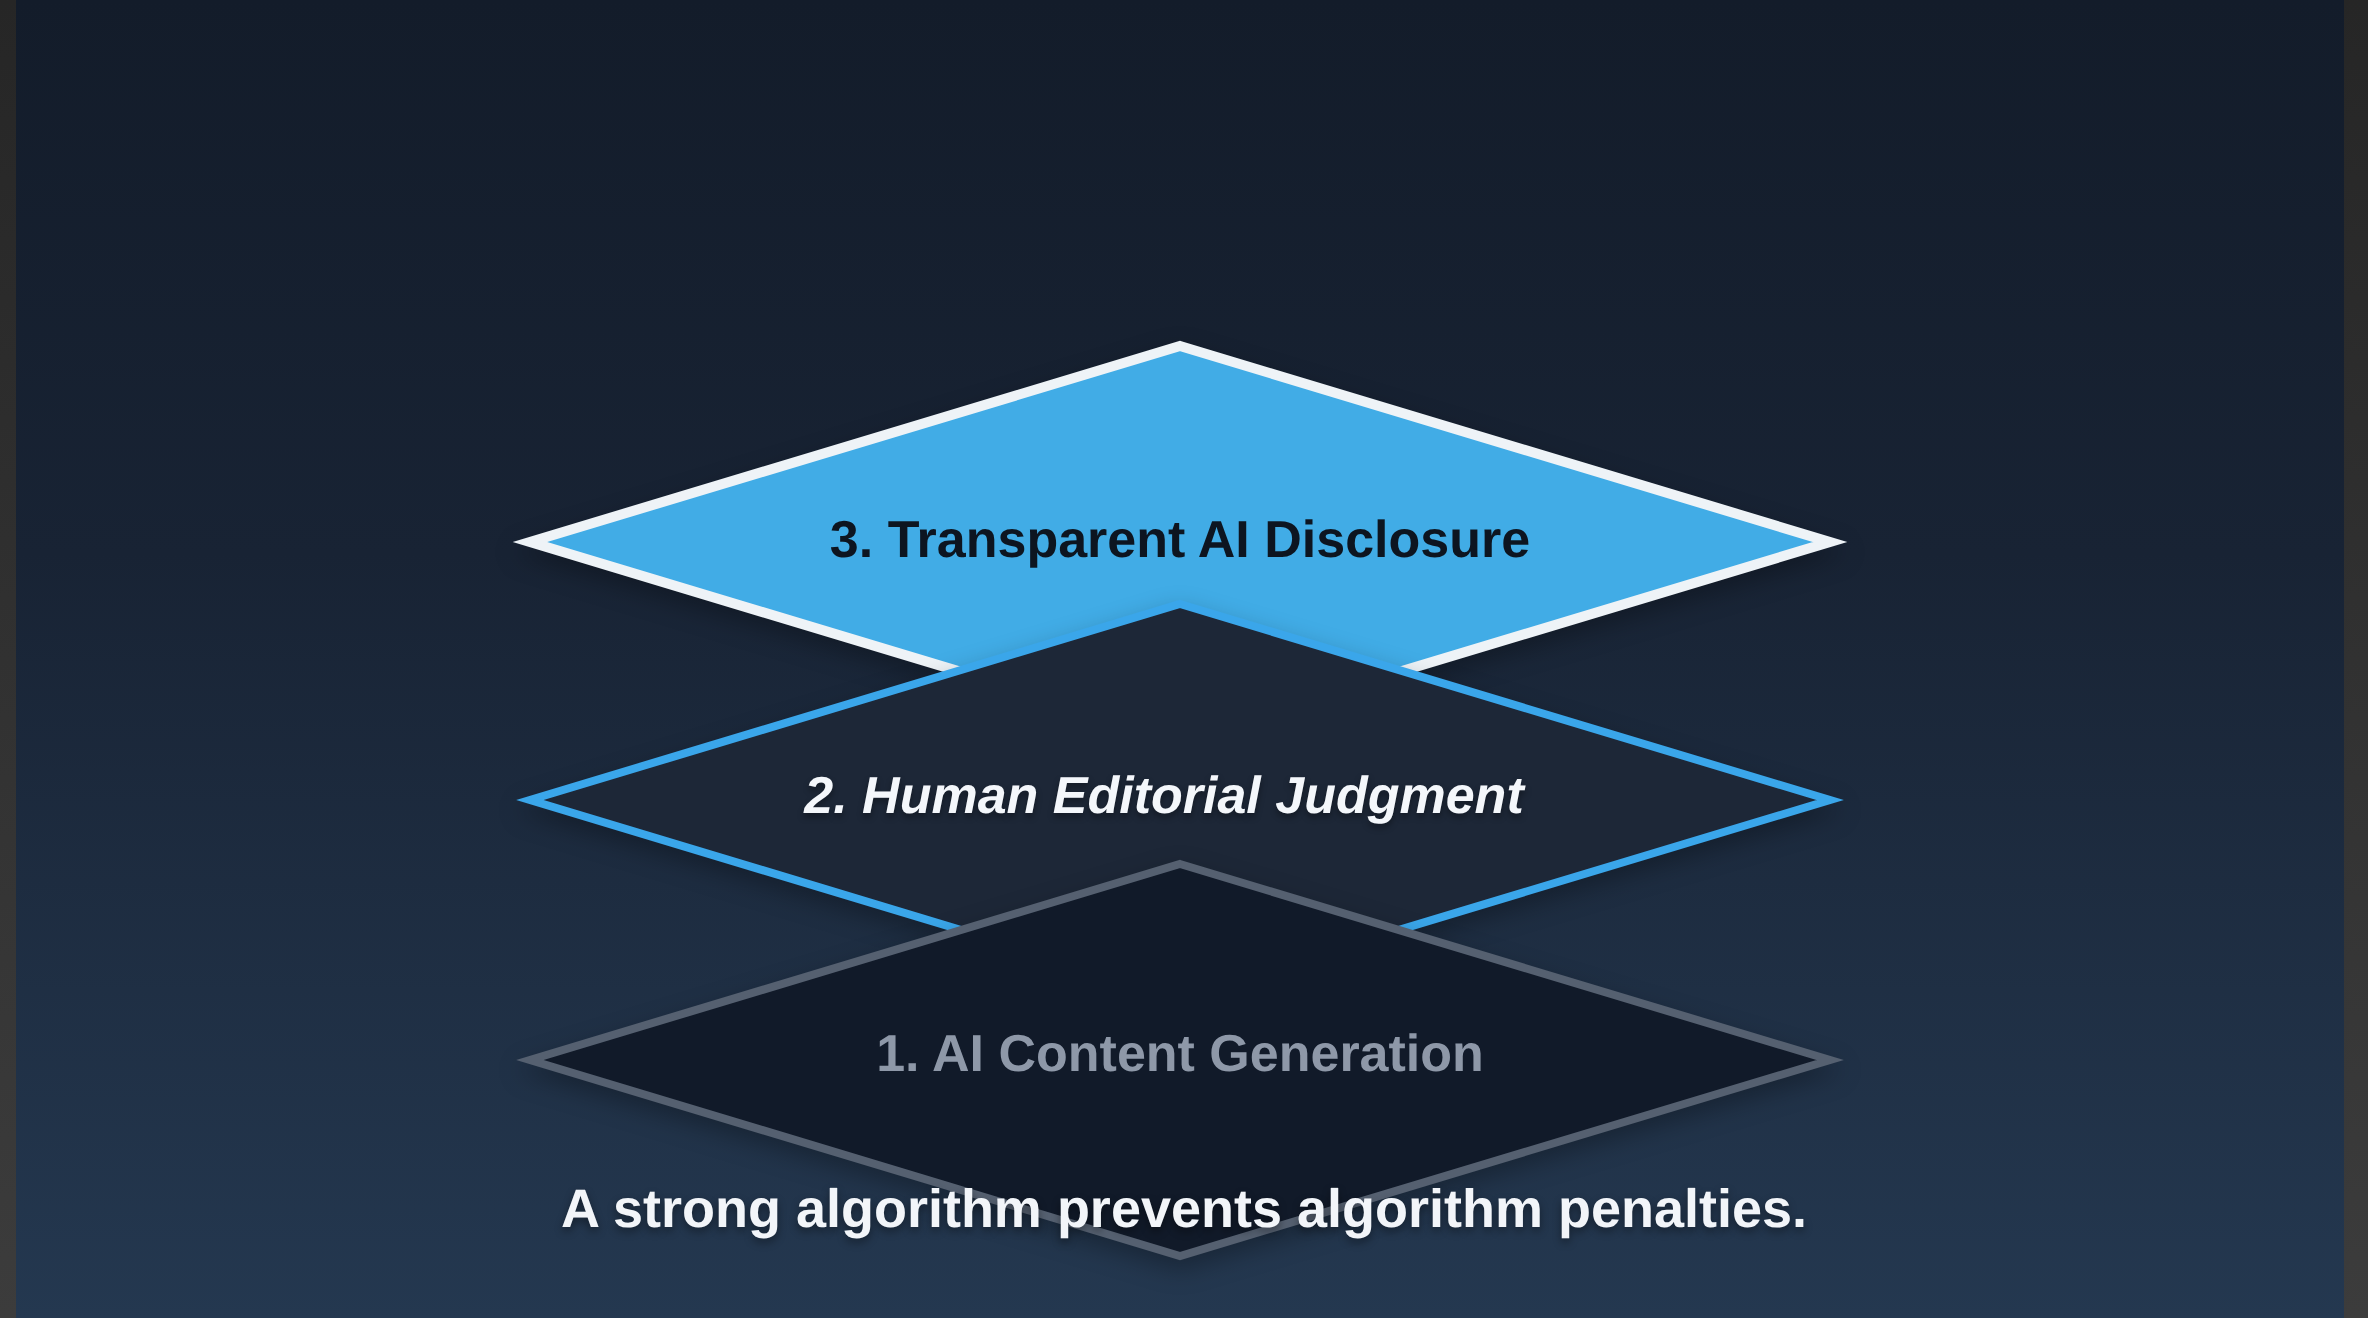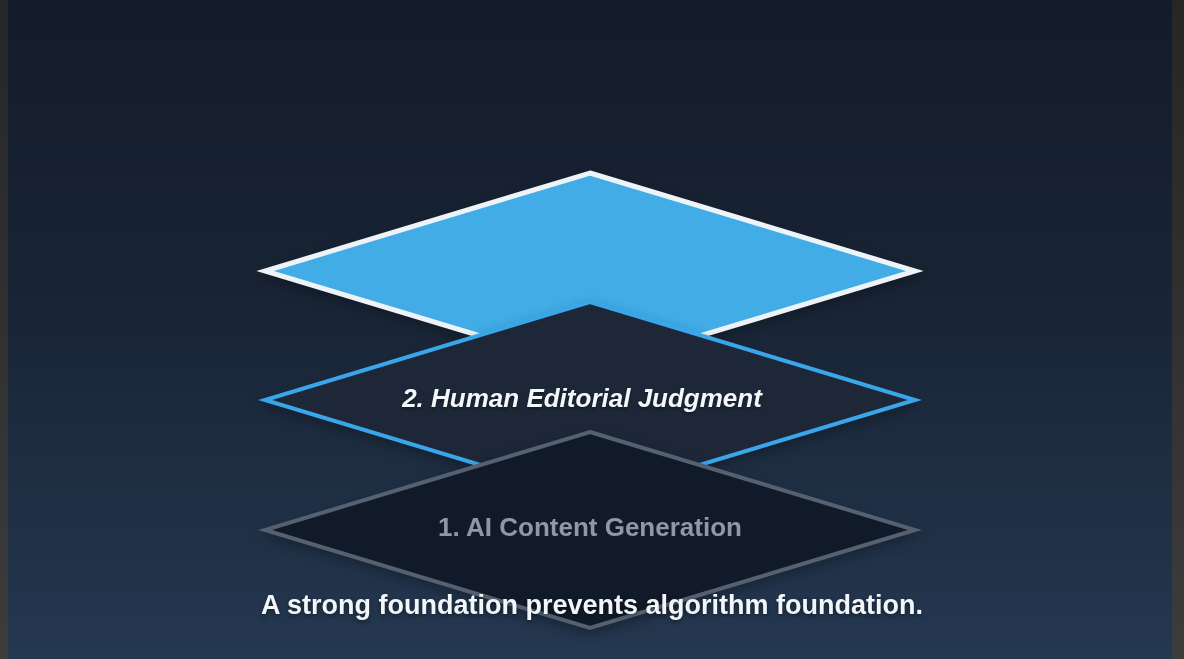--- a/index.html
+++ b/index.html
@@ -86,20 +86,21 @@
   <div class="pillar pillar-right"></div>
 
 
   <svg class="diagram" width="1184" height="659" viewBox="0 0 1184 659">
 
     <polygon class="layer3-shape" points="590,173 915,271 590,369 265,271"></polygon>
     <polygon class="layer2-shape" points="590,302 915,400 590,498 265,400"></polygon>
     <polygon class="layer1-shape" points="590,432 915,530 590,628 265,530"></polygon>
   </svg>
 
+  <div class="layer-label layer-label-3">3. Transparent AI Disclosure</div>
 
   <div class="layer-label layer-label-2">2. Human Editorial Judgment</div>
 
   <div class="layer-label layer-label-1">1. AI Content Generation</div>
 
-  <div class="slide-caption">A strong foundation prevents algorithm foundation.</div>
+  <div class="slide-caption">A strong algorithm prevents algorithm penalties.</div>
 
 </div>
 
 </body></html>

